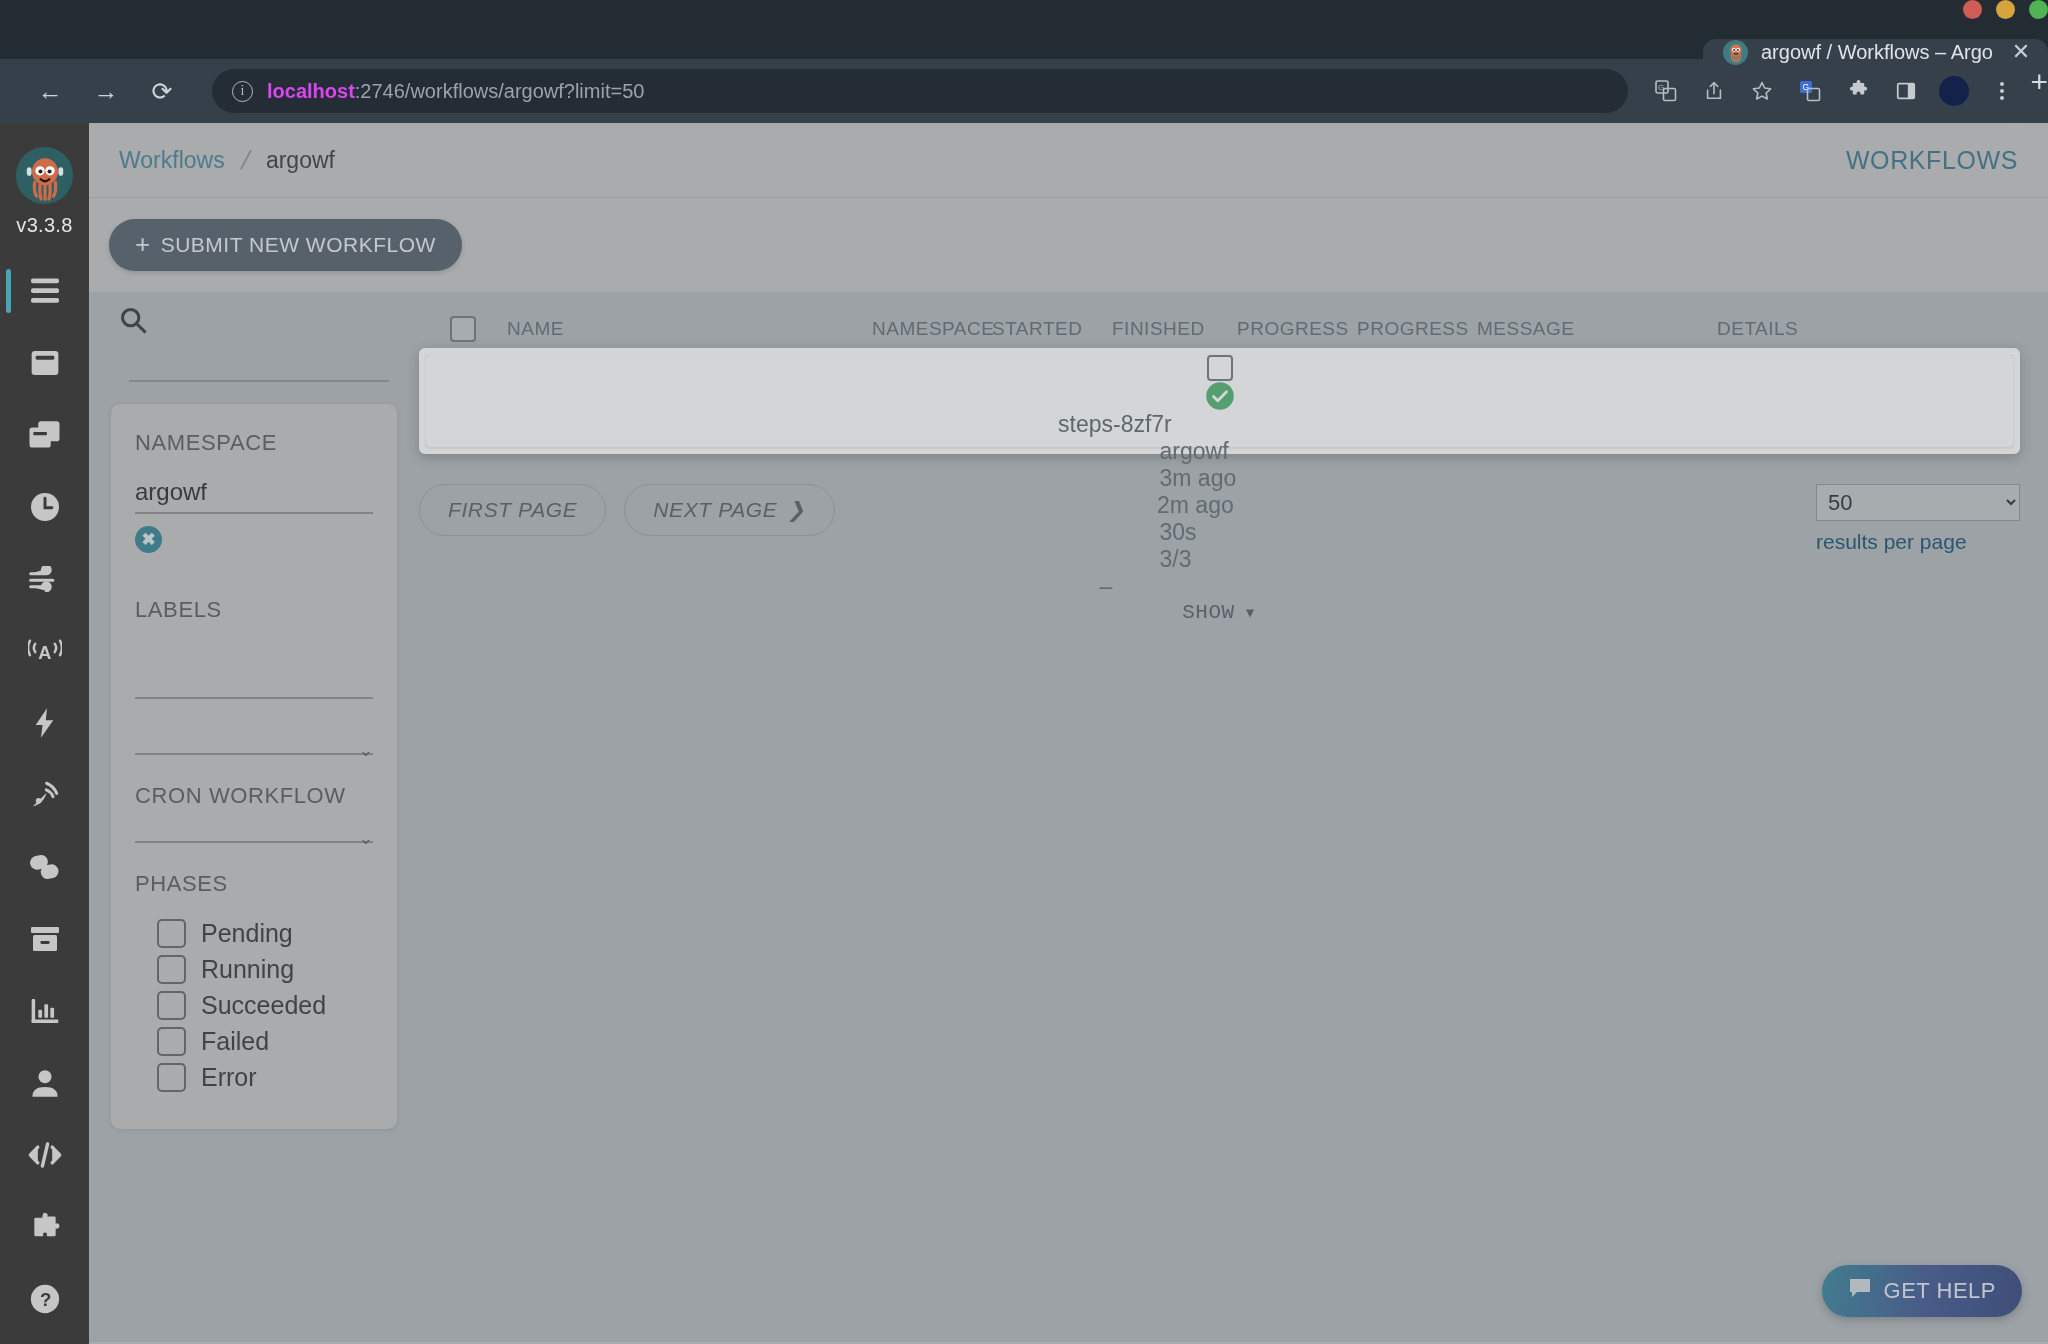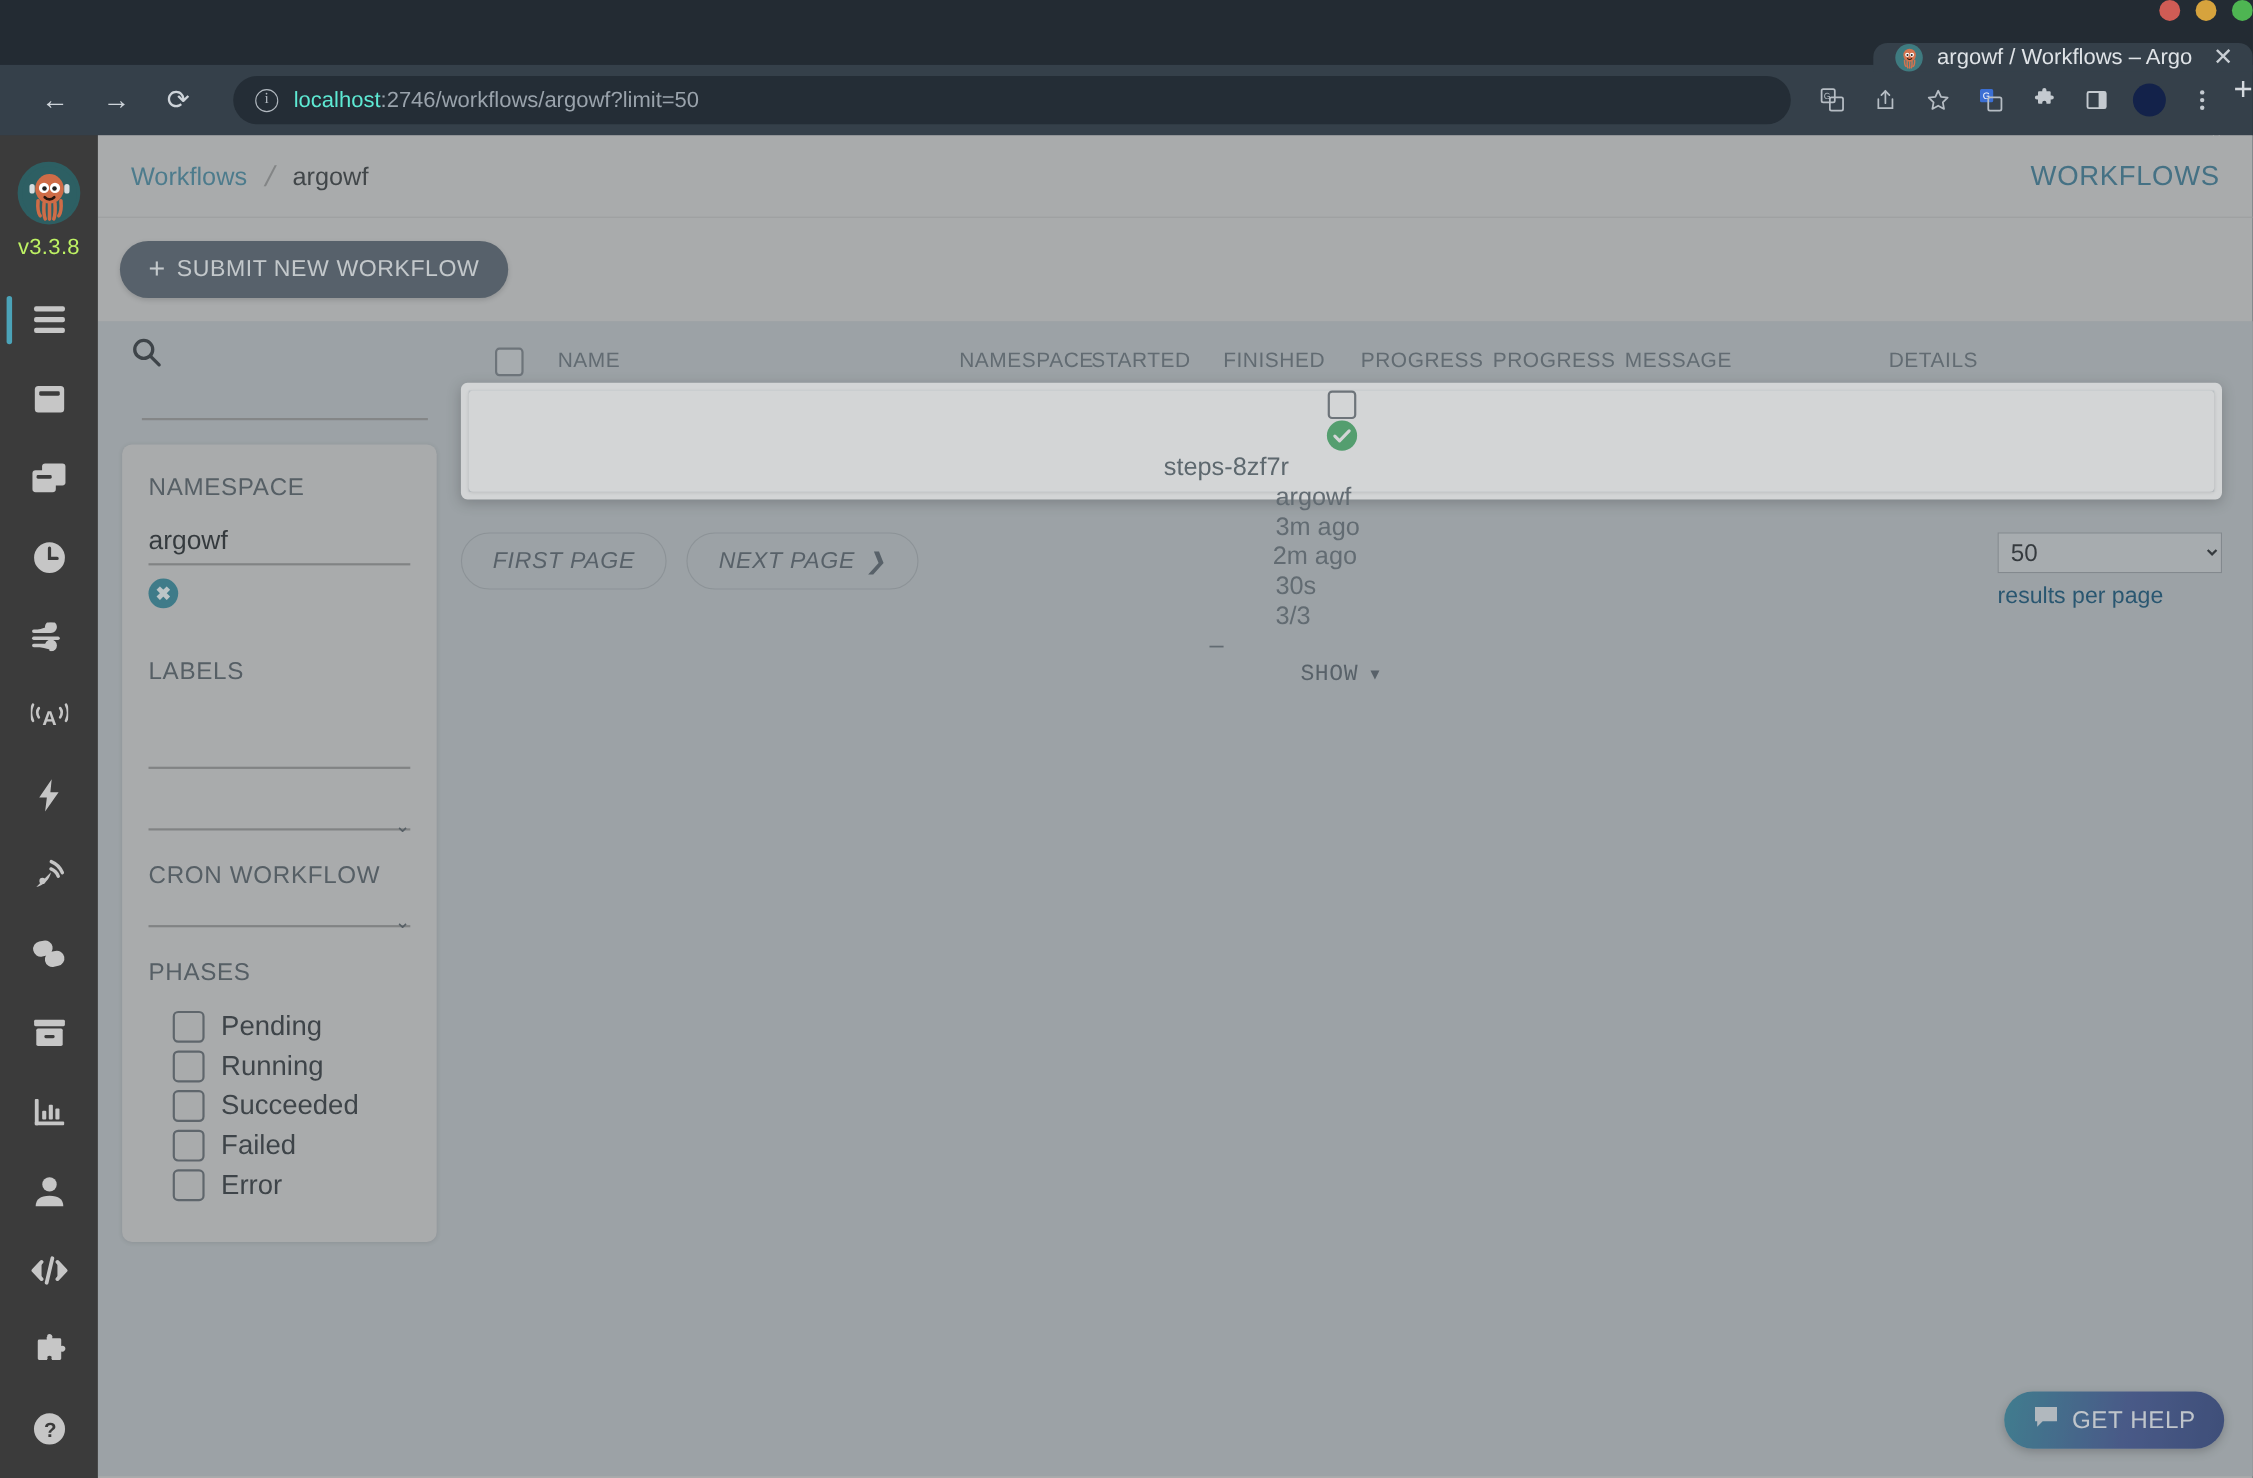--- a/index.html
+++ b/index.html
@@ -51,40 +51,40 @@
   .omnibox {
     flex: 1; height: 44px; margin: 0 14px 0 22px; background: #242d36;
     border-radius: 22px; display: flex; align-items: center; padding: 0 20px; gap: 14px;
     max-width: 1450px;
   }
   .omni-info {
     width: 21px; height: 21px; border: 1.8px solid #b2b9c0; border-radius: 50%;
     color: #b2b9c0; font-size: 14px; line-height: 18px; text-align: center; font-family: "Liberation Serif", serif;
   }
   .omni-url { font-size: 20px; color: #9aa3ac; white-space: nowrap; }
-  .omni-url b { color: #5eead4; font-weight: 400; }
+  .omni-url b { color: #d946ef; font-weight: 700; }
   .tb-icons { display: flex; align-items: center; gap: 0; margin-left: auto; }
   .tb-ic { width: 48px; height: 44px; display:flex; align-items:center; justify-content:center; cursor:pointer; }
   .avatar-dot { width: 30px; height: 30px; border-radius: 50%; background: #13224a; }
 
   
   .app { position: absolute; top: 123px; left: 0; width: 2048px; height: 1221px; display: flex; }
 
   
   .leftnav {
     width: 89px; background: #3b3b3b; display: flex; flex-direction: column;
     align-items: center; padding-top: 16px; flex-shrink: 0; position: relative;
   }
   .logo {
     width: 57px; height: 57px; border-radius: 50%;
     background: radial-gradient(circle at 50% 45%, #2d5f63 0 50%, #2d5f63 100%);
     display: flex; align-items: center; justify-content: center; margin-top: 8px;
     overflow: hidden; position: relative;
   }
-  .version { color: #bef264; font-size: 20px; margin-top: 10px; letter-spacing: .3px; }
+  .version { color: #e5e5e5; font-size: 20px; margin-top: 10px; letter-spacing: .3px; }
   .navlist { margin-top: 18px; width: 100%; }
   .navitem {
     height: 72px; width: 100%; display: flex; align-items: center; justify-content: center;
     position: relative; cursor: pointer;
   }
   .navitem.active::before {
     content:""; position: absolute; left: 6px; top: 14px; bottom: 14px; width: 5px;
     background: #4ba3b8; border-radius: 3px;
   }
   .navitem svg { fill: #c6c6c6; }

